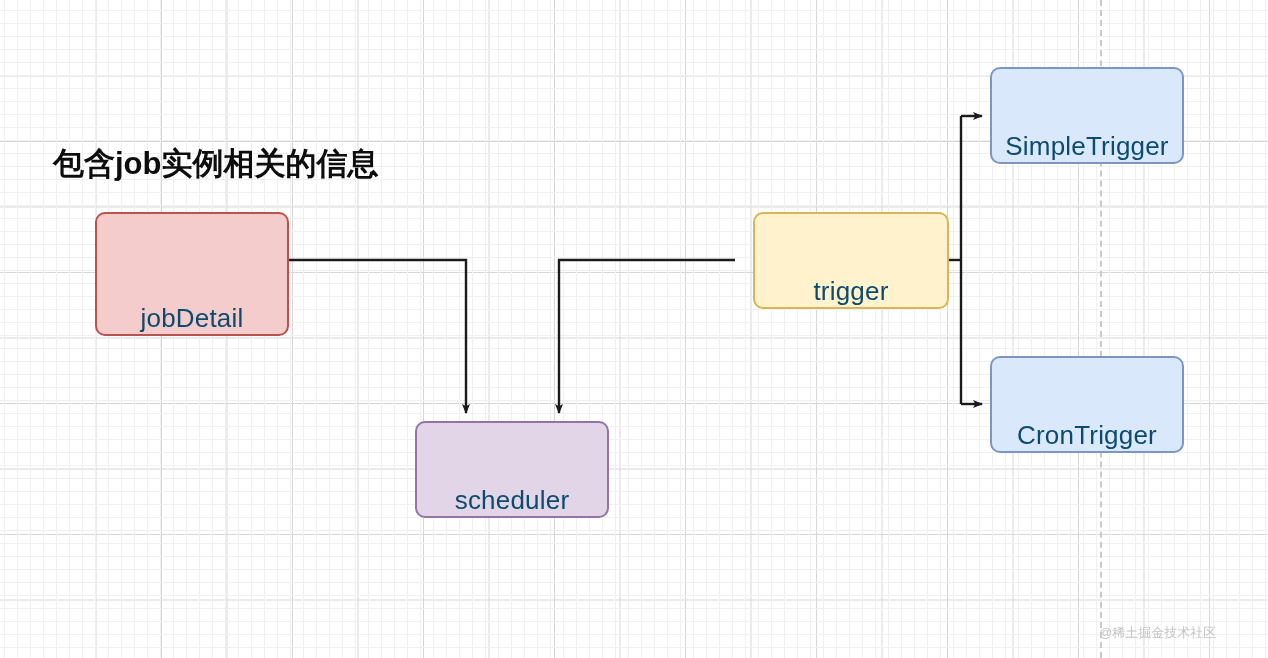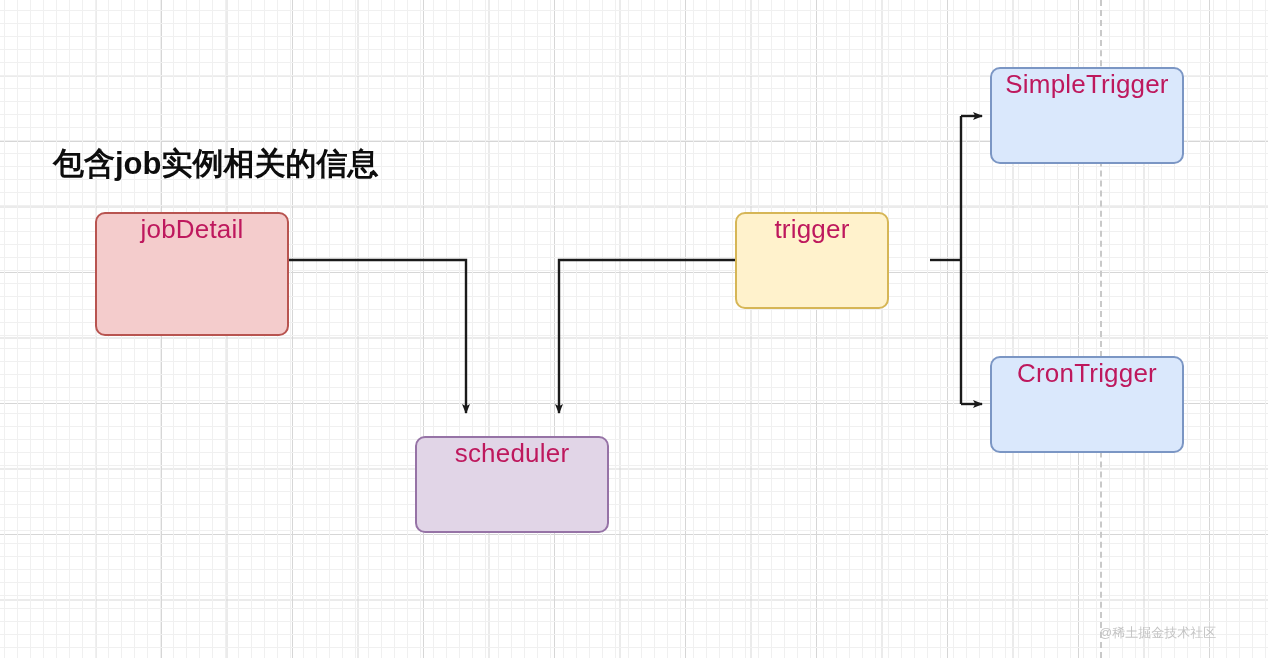--- a/index.html
+++ b/index.html
@@ -35,42 +35,42 @@
     left: 0;
     top: 0;
     width: 1268px;
     height: 658px;
     pointer-events: none;
   }
   .node {
     position: absolute;
     box-sizing: border-box;
     display: flex;
-    align-items: flex-start;
+    align-items: flex-end;
     justify-content: center;
     border-radius: 10px;
     border-style: solid;
     border-width: 2px;
     font-size: 26px;
-    color: #be185d;
+    color: #0c4a6e;
     white-space: nowrap;
     letter-spacing: 0.2px;
   }
   .node-jobdetail {
     left: 95px; top: 212px; width: 194px; height: 124px;
     background: #f4cccc;
     border-color: #b85450;
   }
   .node-scheduler {
-    left: 415px; top: 436px; width: 194px; height: 97px;
+    left: 415px; top: 421px; width: 194px; height: 97px;
     background: #e1d5e7;
     border-color: #9673a6;
   }
   .node-trigger {
-    left: 735px; top: 212px; width: 154px; height: 97px;
+    left: 753px; top: 212px; width: 196px; height: 97px;
     background: #fff2cc;
     border-color: #d6b656;
   }
   .node-simpletrigger {
     left: 990px; top: 67px; width: 194px; height: 97px;
     background: #dae8fc;
     border-color: #7b96c4;
   }
   .node-crontrigger {
     left: 990px; top: 356px; width: 194px; height: 97px;

